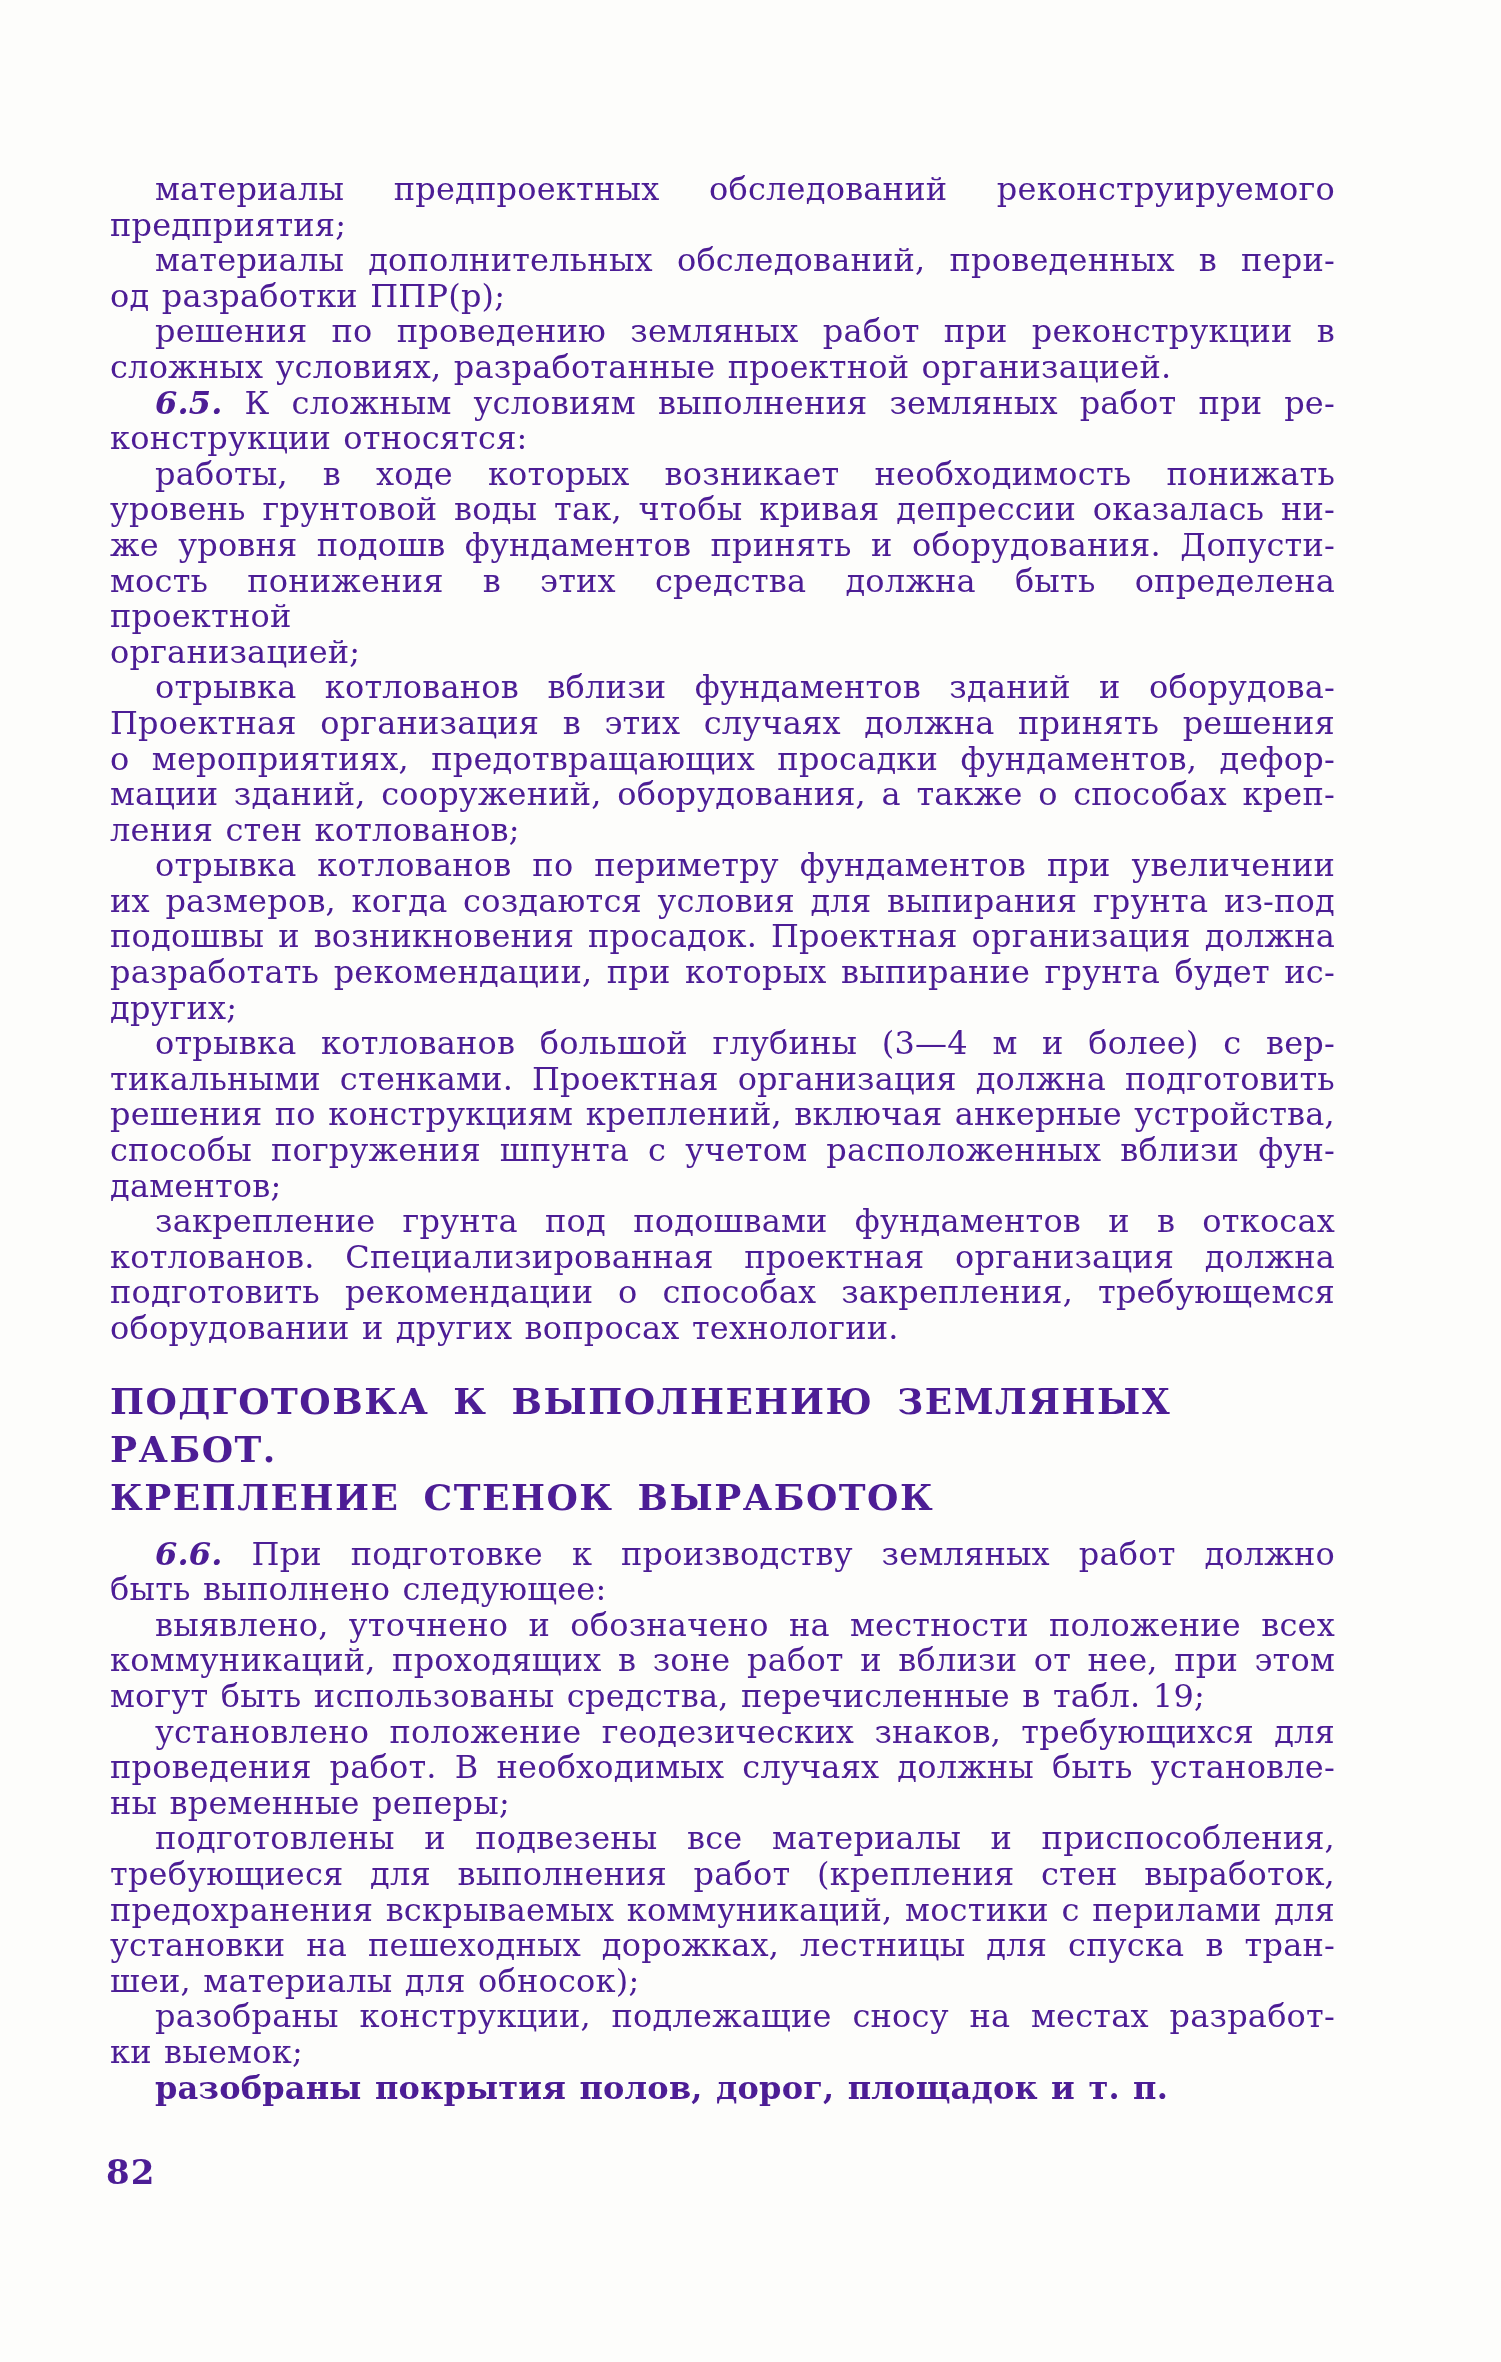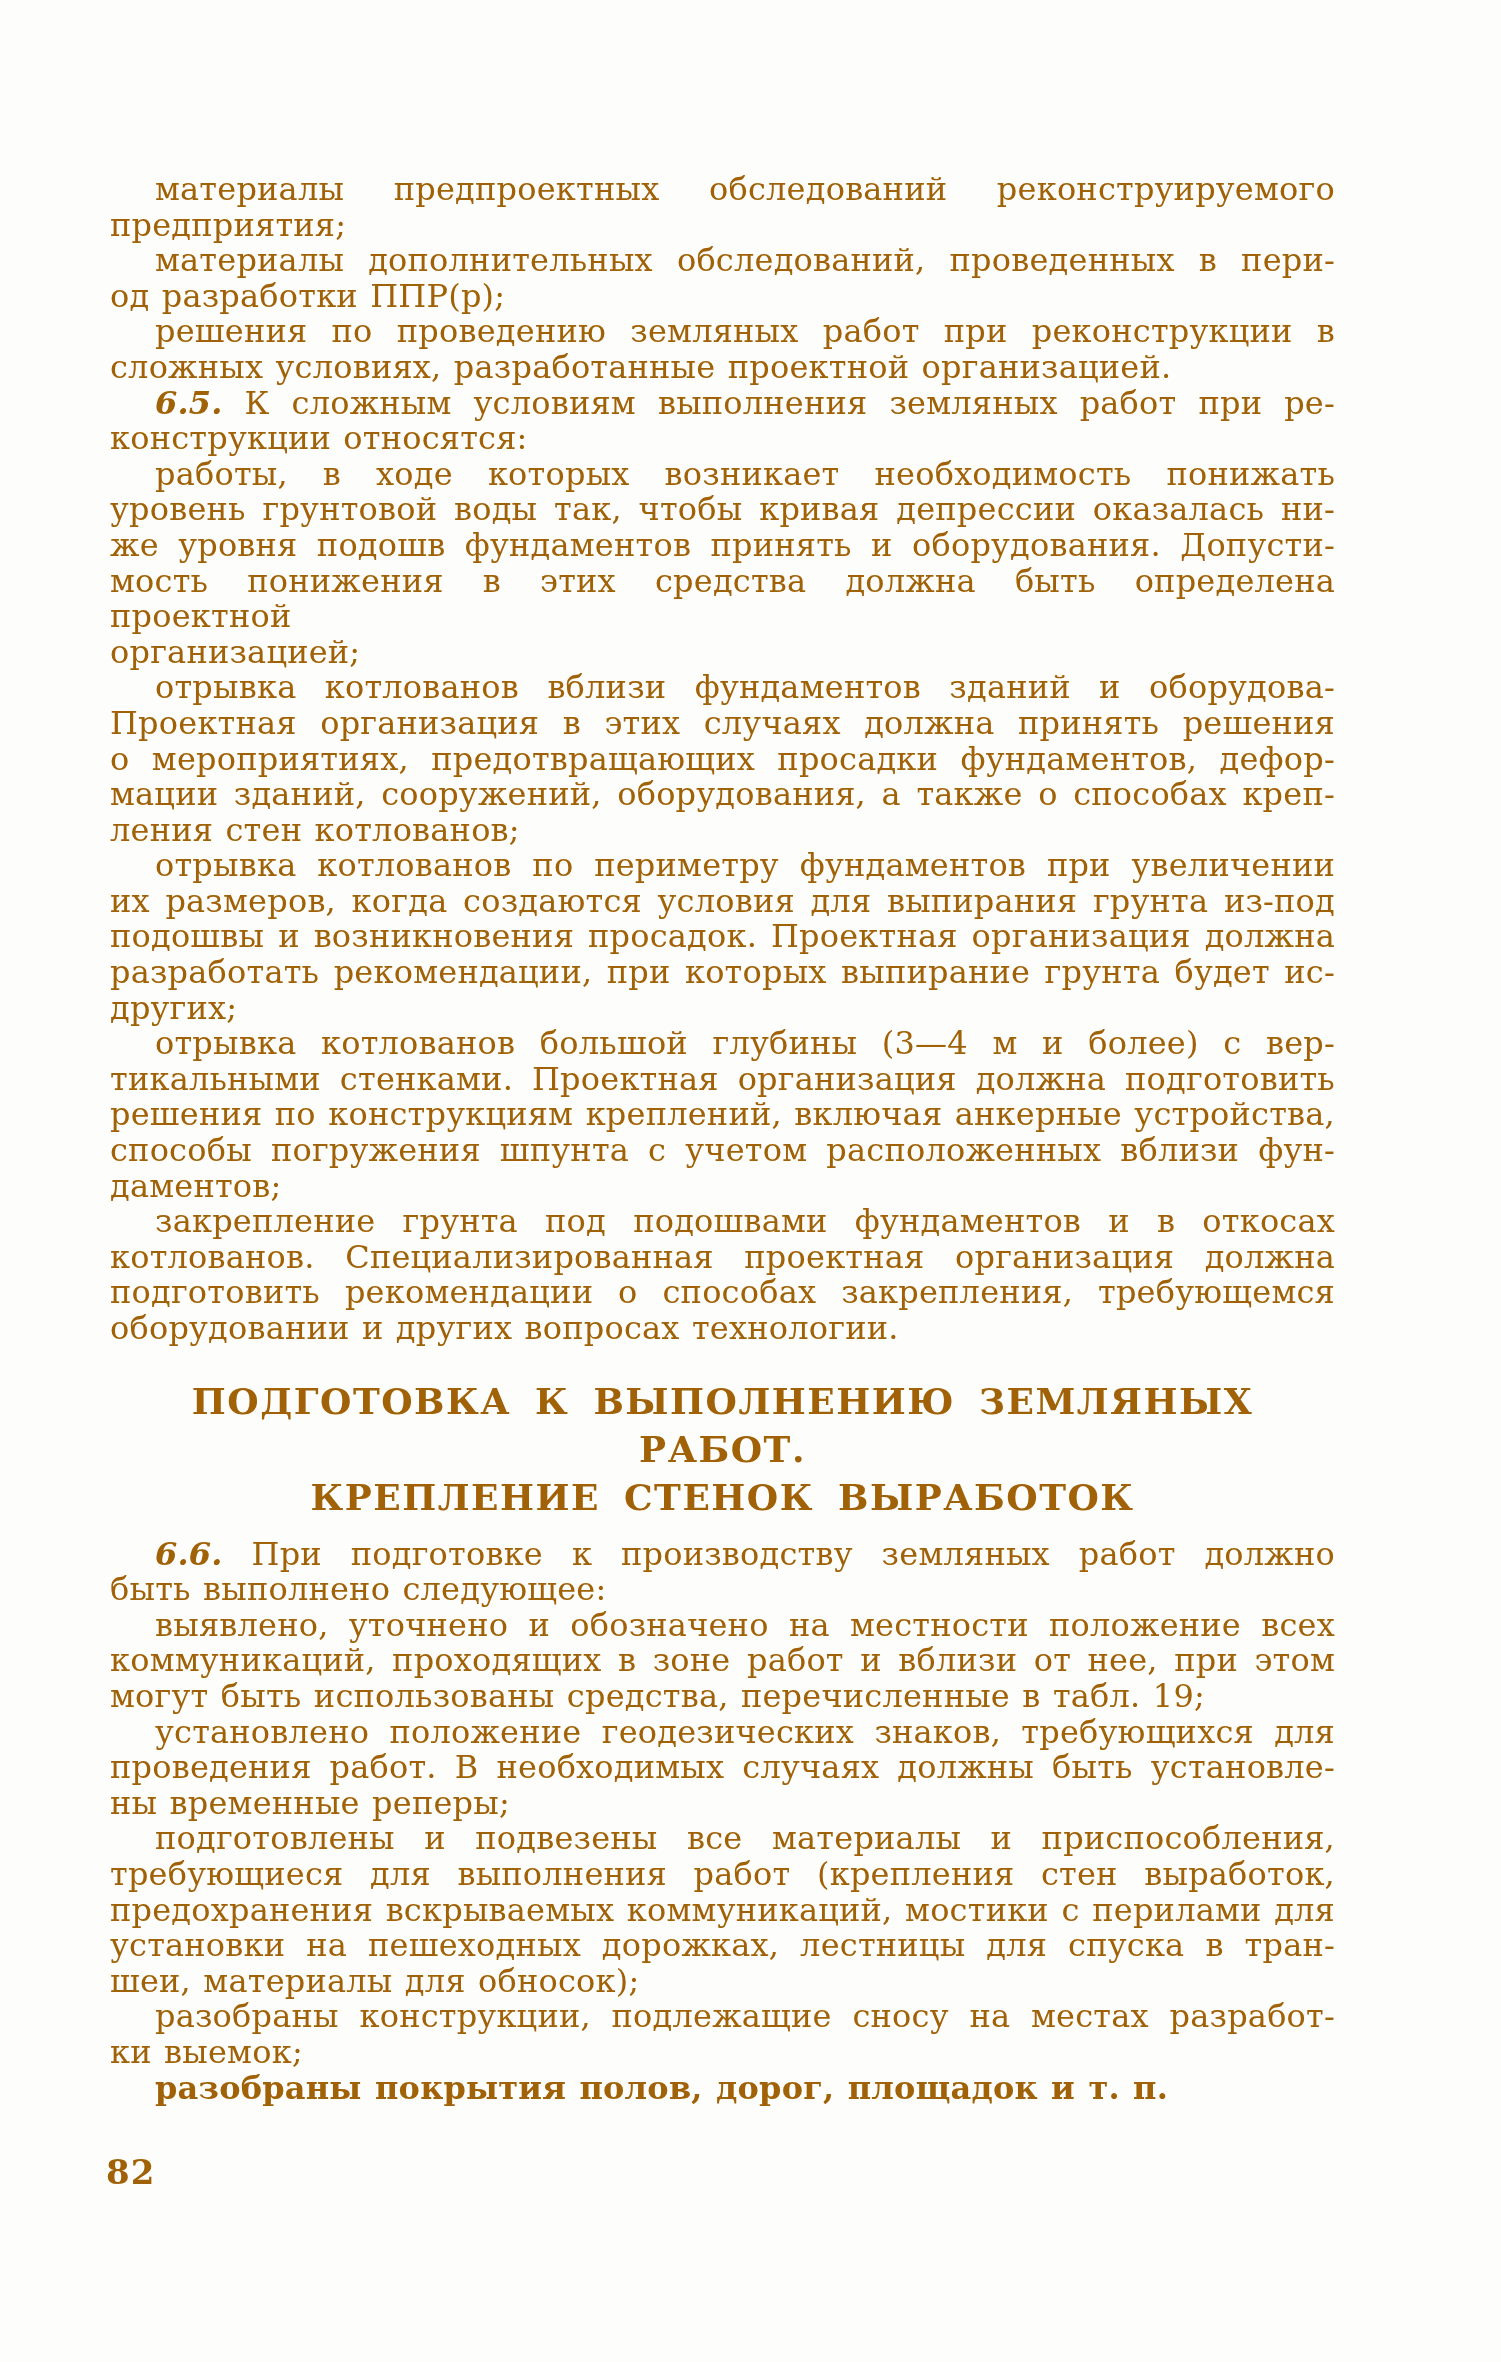--- a/index.html
+++ b/index.html
@@ -6,21 +6,21 @@
     margin: 0;
     padding: 0;
     background: #e9e9e7;
   }
   .page {
     position: relative;
     width: 1501px;
     height: 2362px;
     background: #fdfdfb;
     font-family: "DejaVu Serif", "Liberation Serif", serif;
-    color: #a16207;
+    color: #4c1d95;
     overflow: hidden;
   }
   .text-column {
     position: absolute;
     left: 110px;
     top: 172px;
     width: 1225px;
     font-size: 32px;
     line-height: 35.6px;
     letter-spacing: 0.2px;
@@ -34,21 +34,20 @@
     white-space: normal;
   }
   .line.last { text-align-last: left; }
   .line.first { text-indent: 45px; }
   .clause-num { font-weight: 700; font-style: italic; }
   .heading {
     margin: 30px 0 16px 0;
     font-size: 36px;
     line-height: 48px;
     font-weight: 700;
-    text-align: center;
     letter-spacing: 1.5px;
     word-spacing: 10px;
   }
   .page-number {
     position: absolute;
     left: 106px;
     top: 2152px;
     font-size: 34px;
     font-weight: 700;
     letter-spacing: 1px;

